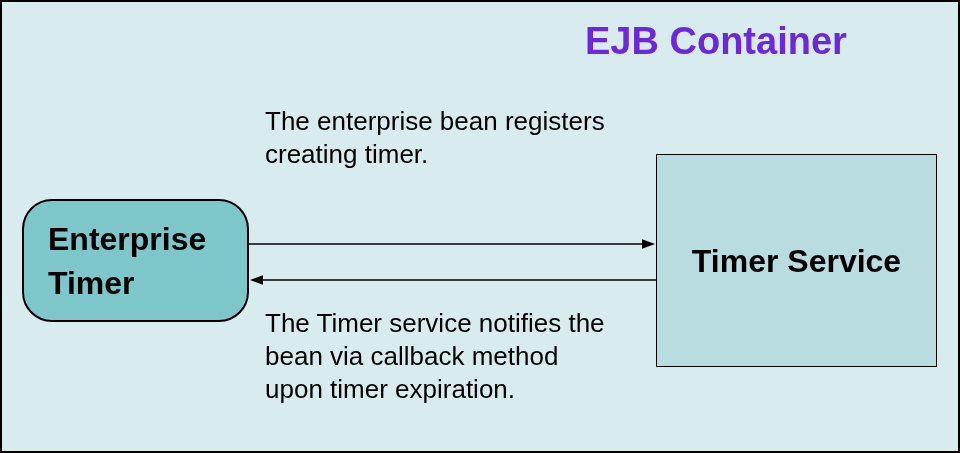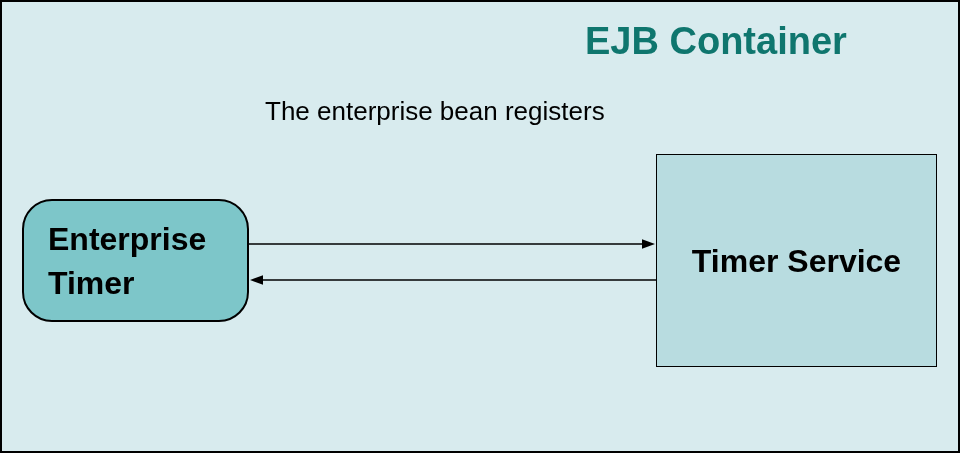--- a/index.html
+++ b/index.html
@@ -14,32 +14,32 @@
     box-sizing: border-box;
     border: 2px solid #000;
     overflow: hidden;
   }
   .diagram-title {
     position: absolute;
     left: 583px;
     top: 18px;
     font-size: 38px;
     font-weight: bold;
-    color: #0f766e;
+    color: #6d28d9;
     letter-spacing: 0px;
     white-space: nowrap;
   }
   .annotation {
     position: absolute;
     font-size: 26px;
     line-height: 33px;
     color: #000;
     white-space: nowrap;
   }
-  .annotation-register { left: 263px; top: 93px; }
+  .annotation-register { left: 263px; top: 103px; }
   .annotation-notify   { left: 263px; top: 305px; }
   .node {
     position: absolute;
     box-sizing: border-box;
     color: #000;
     font-weight: bold;
     font-size: 32px;
   }
   .node-bean {
     left: 20px;
@@ -76,22 +76,28 @@
 </style>
 </head>
 <body>
 
 <div class="canvas" style="background: rgb(216, 235, 238); border-color: rgb(0, 0, 0);">
 
   <div class="diagram-title">EJB Container</div>
 
   <div class="annotation annotation-register">
     <div>The enterprise bean registers</div>
+    <div>creating timer.</div>
   </div>
 
+  <div class="annotation annotation-notify">
+    <div>The Timer service notifies the</div>
+    <div>bean via callback method</div>
+    <div>upon timer expiration.</div>
+  </div>
 
   <div class="node node-bean" style="background: rgb(125, 198, 201); border-color: rgb(0, 0, 0);">
     <div>Enterprise</div>
     <div>Timer</div>
   </div>
 
   <div class="node node-timer" style="background: rgb(184, 220, 224); border-color: rgb(0, 0, 0);">
     <div>Timer Service</div>
   </div>
 

